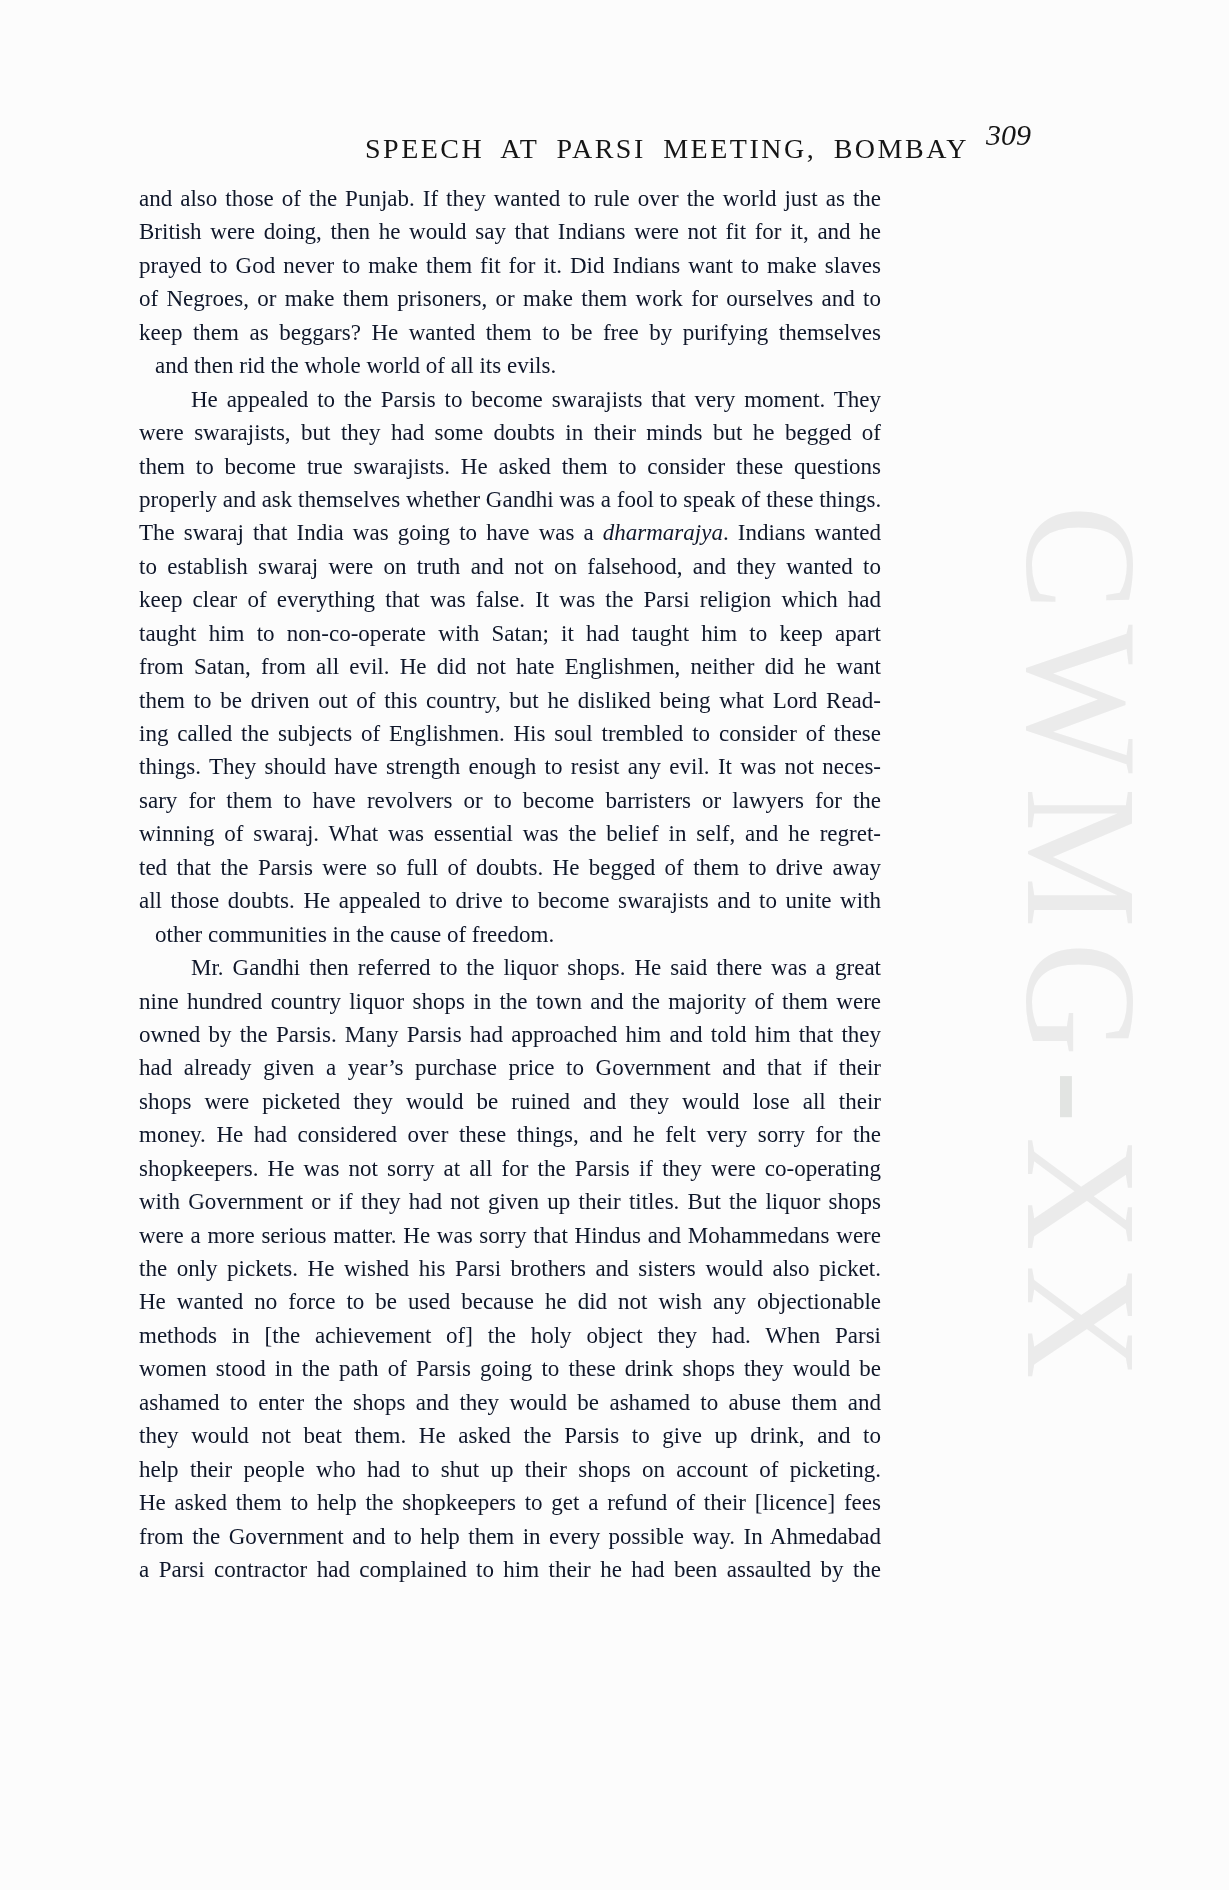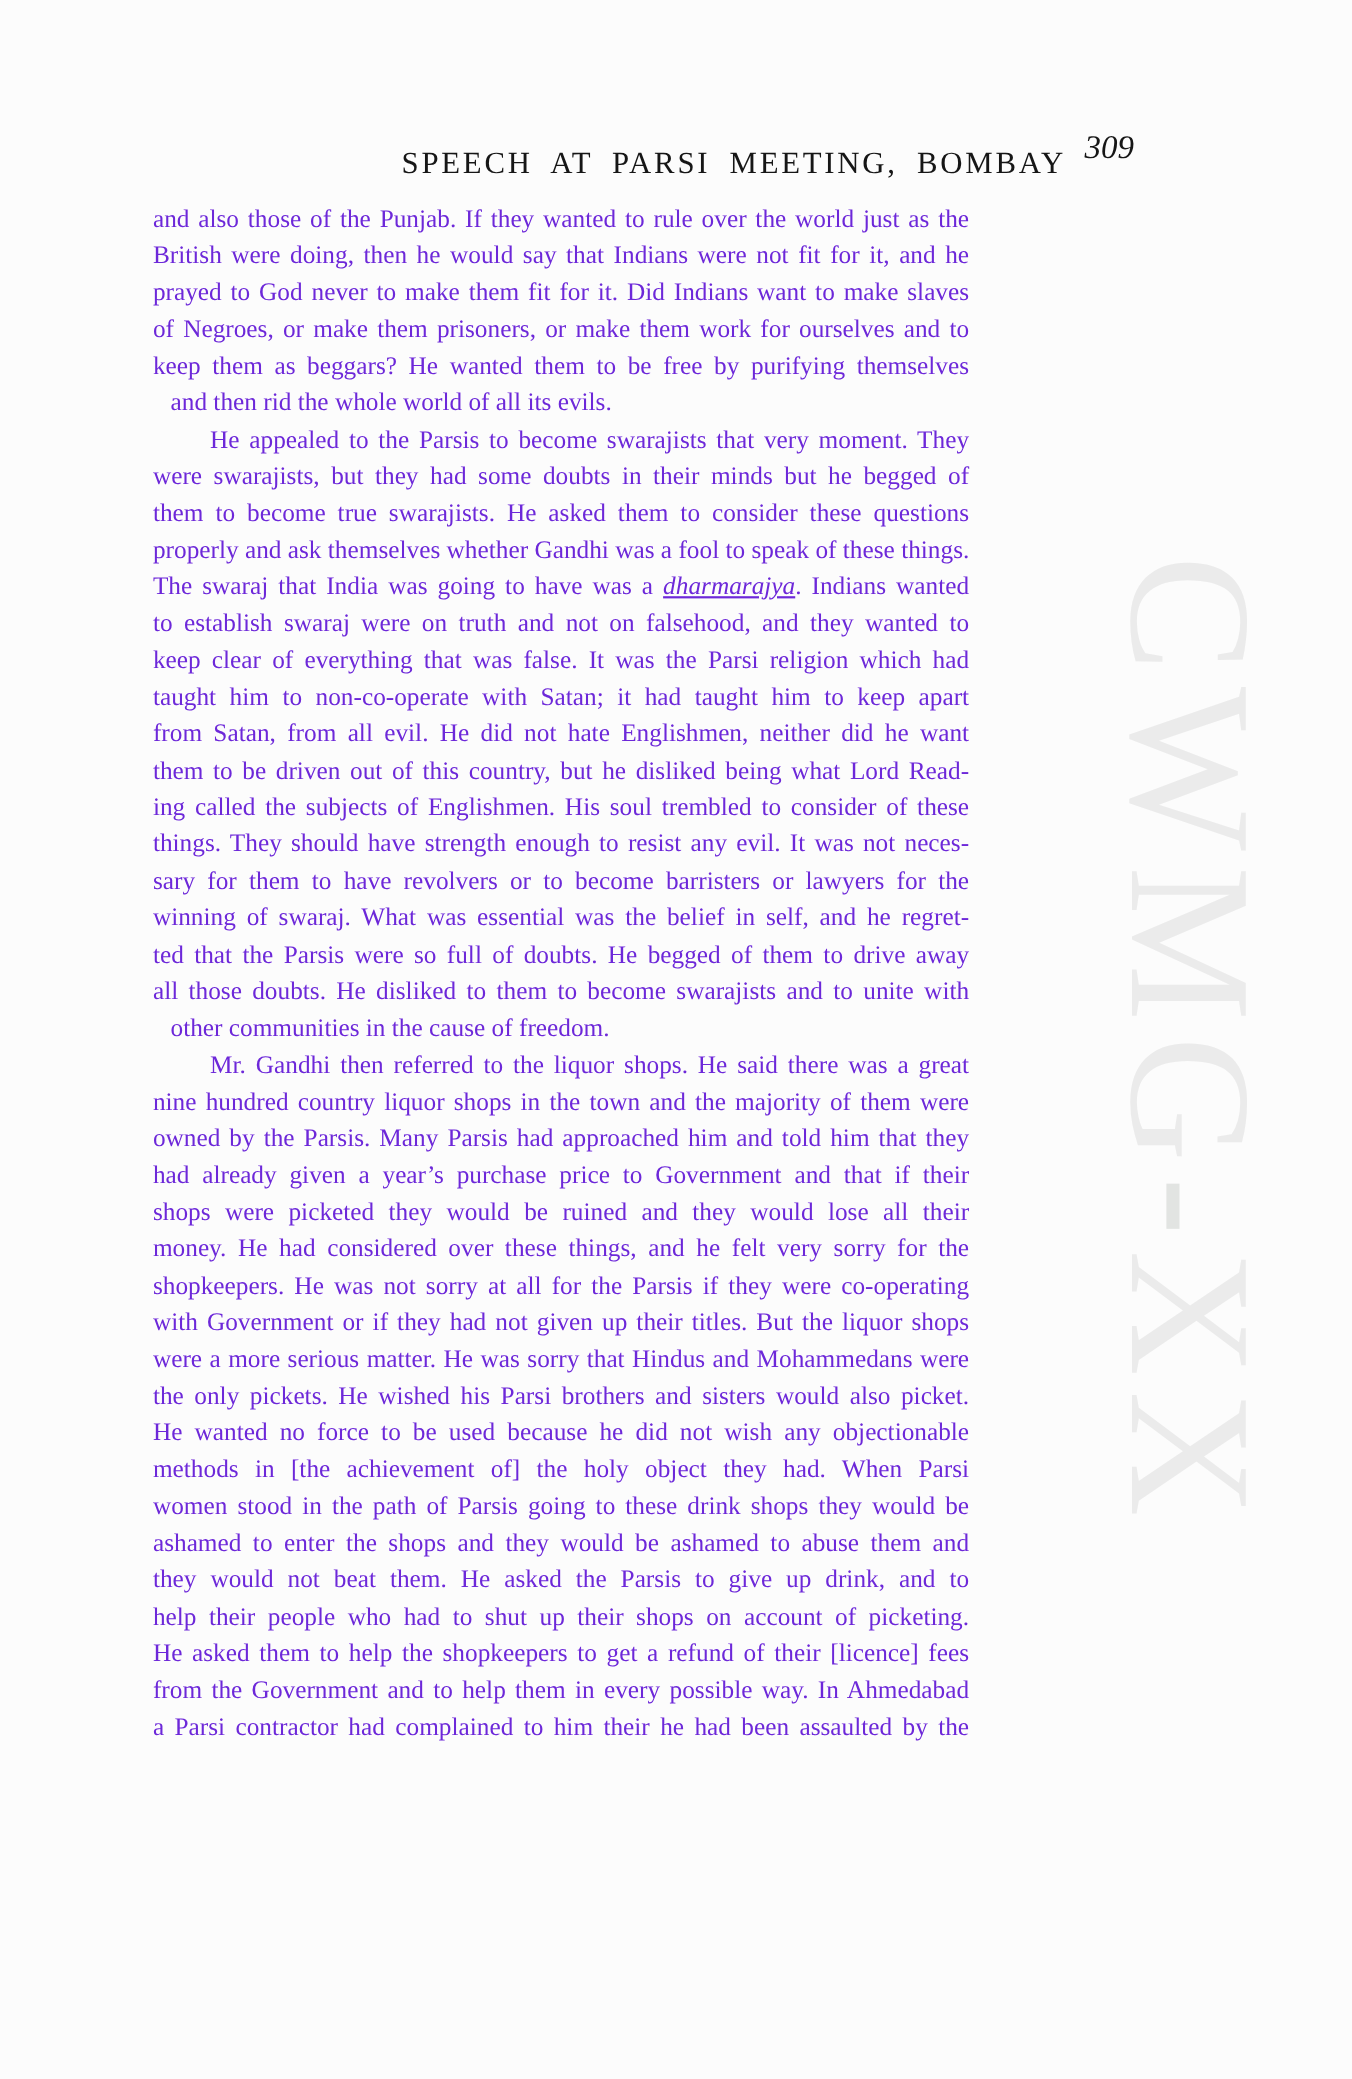--- a/index.html
+++ b/index.html
@@ -45,33 +45,33 @@
   }
   .watermark .wm-hyphen { color: #e2e4e2; }
 
   
   .body-text {
     position: absolute;
     left: 139px; top: 182px;
     width: 742px;
     font-size: 23px;
     line-height: 33.45px;
-    color: #6d28d9;
+    color: #0f172a;
     z-index: 1;
   }
   .line {
     height: 33.45px;
     text-align: justify;
     text-align-last: justify;
     text-justify: inter-word;
     white-space: nowrap;
   }
   .line.para-end { text-align-last: left; margin-left: 16px; }
   .line.indent { padding-left: 52px; }
-  .line em { font-style: italic; text-decoration: underline; }
+  .line em { font-style: italic; }
 </style>
 </head>
 <body>
 
 <div class="page">
 
   <div class="running-title">SPEECH AT PARSI MEETING, BOMBAY</div>
 
   <div class="page-number">309</div>
 
@@ -92,21 +92,21 @@
       <div class="line"><span>to establish swaraj were on truth and not on falsehood, and they wanted to</span></div>
       <div class="line"><span>keep clear of everything that was false. It was the Parsi religion which had</span></div>
       <div class="line"><span>taught him to non-co-operate with Satan; it had taught him to keep apart</span></div>
       <div class="line"><span>from Satan, from all evil. He did not hate Englishmen, neither did he want</span></div>
       <div class="line"><span>them to be driven out of this country, but he disliked being what Lord Read-</span></div>
       <div class="line"><span>ing called the subjects of Englishmen. His soul trembled to consider of these</span></div>
       <div class="line"><span>things. They should have strength enough to resist any evil. It was not neces-</span></div>
       <div class="line"><span>sary for them to have revolvers or to become barristers or lawyers for the</span></div>
       <div class="line"><span>winning of swaraj. What was essential was the belief in self, and he regret-</span></div>
       <div class="line"><span>ted that the Parsis were so full of doubts. He begged of them to drive away</span></div>
-      <div class="line"><span>all those doubts. He disliked to them to become swarajists and to unite with</span></div>
+      <div class="line"><span>all those doubts. He appealed to drive to become swarajists and to unite with</span></div>
       <div class="line para-end"><span>other communities in the cause of freedom.</span></div>
       <div class="line indent"><span>Mr. Gandhi then referred to the liquor shops. He said there was a great</span></div>
       <div class="line"><span>nine hundred country liquor shops in the town and the majority of them were</span></div>
       <div class="line"><span>owned by the Parsis. Many Parsis had approached him and told him that they</span></div>
       <div class="line"><span>had already given a year’s purchase price to Government and that if their</span></div>
       <div class="line"><span>shops were picketed they would be ruined and they would lose all their</span></div>
       <div class="line"><span>money. He had considered over these things, and he felt very sorry for the</span></div>
       <div class="line"><span>shopkeepers. He was not sorry at all for the Parsis if they were co-operating</span></div>
       <div class="line"><span>with Government or if they had not given up their titles. But the liquor shops</span></div>
       <div class="line"><span>were a more serious matter. He was sorry that Hindus and Mohammedans were</span></div>

